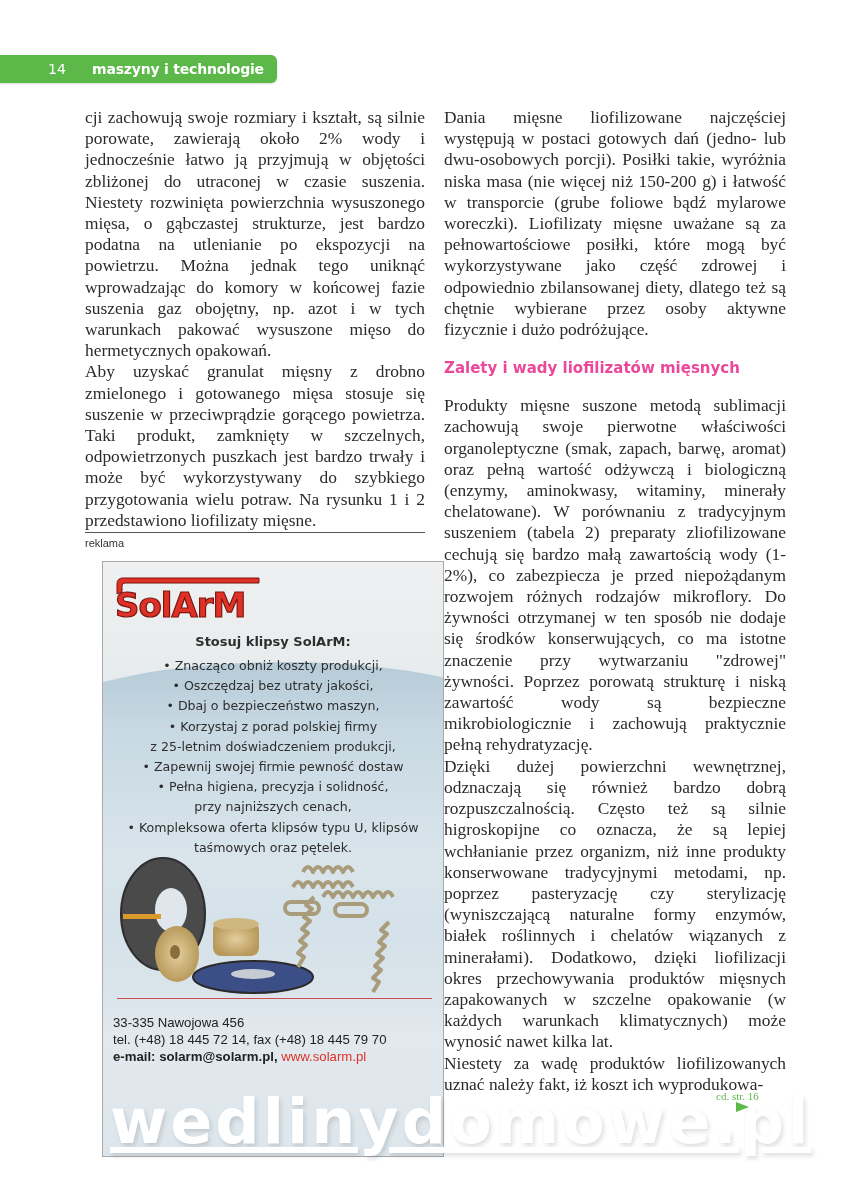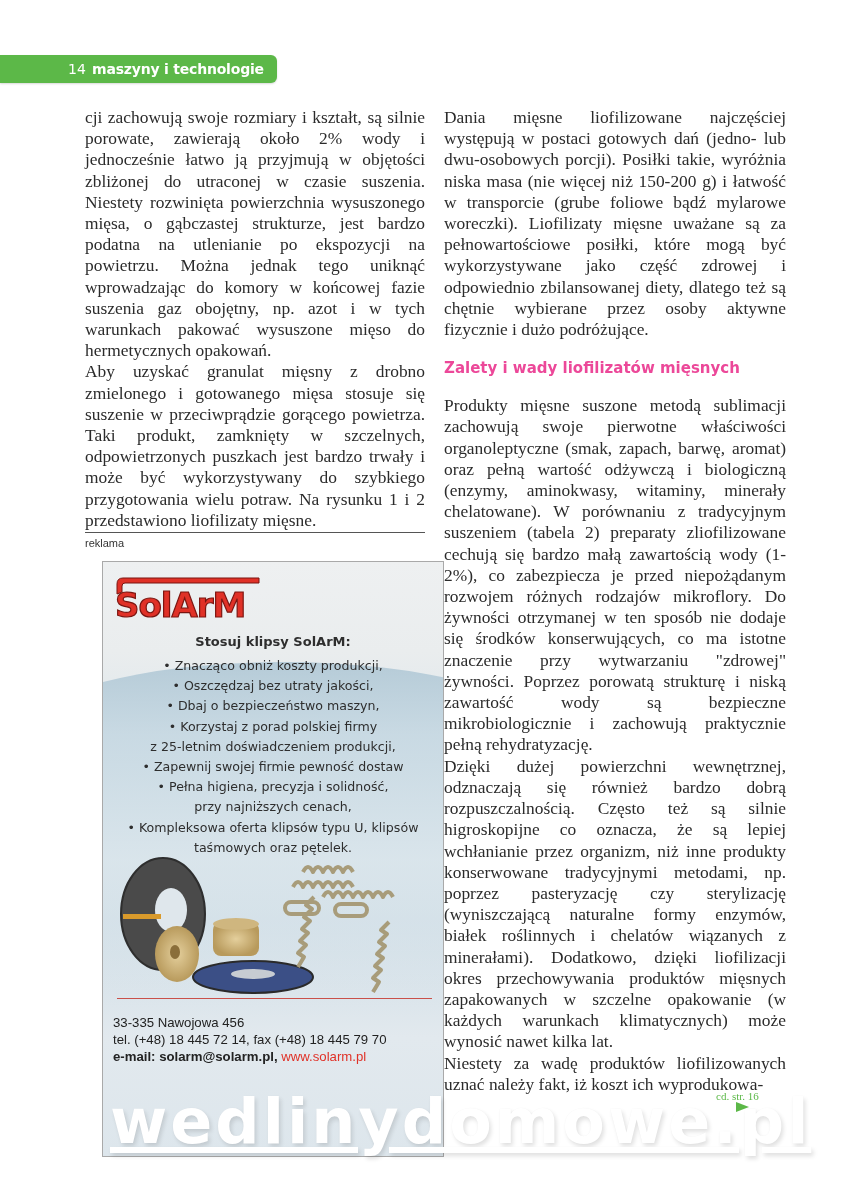--- a/index.html
+++ b/index.html
@@ -7,21 +7,21 @@
     width: 853px; height: 1200px; background: #ffffff; position: relative; overflow: hidden;
     font-family: "DejaVu Serif", "Liberation Serif", serif; color: #2a2a2a;
   }
   .header-band {
     position: absolute; left: 0; top: 55px; width: 277px; height: 28px;
     background: #5cb848; border-radius: 0 6px 6px 0;
     box-shadow: 0 1px 2px rgba(0,0,0,0.15);
     display: flex; align-items: center;
     font-family: "DejaVu Sans", "Liberation Sans", sans-serif; color: #fff;
   }
-  .page-num { position: absolute; left: 48px; font-size: 14px; margin-left: 20px; }
+  .page-num { position: absolute; left: 48px; font-size: 14px; }
   .section-title { position: absolute; left: 92px; font-size: 14px; font-weight: bold; letter-spacing: -0.2px; }
 
   .col { position: absolute; font-family: "Liberation Serif", "DejaVu Serif", serif; font-size: 17.4px; line-height: 21.2px; text-align: justify; color: #2b2b2b; }
   .col p { margin: 0; text-indent: 0; }
   .col-left { left: 85px; top: 107px; width: 340px; }
   .col-right { left: 444px; top: 107px; width: 342px; }
   .subheading {
     font-family: "DejaVu Sans", "Liberation Sans", sans-serif; font-weight: bold; font-size: 15px;
     margin: 18px 0 16px 0; line-height: 21px; color: #ec4899; text-align: left;
   }

